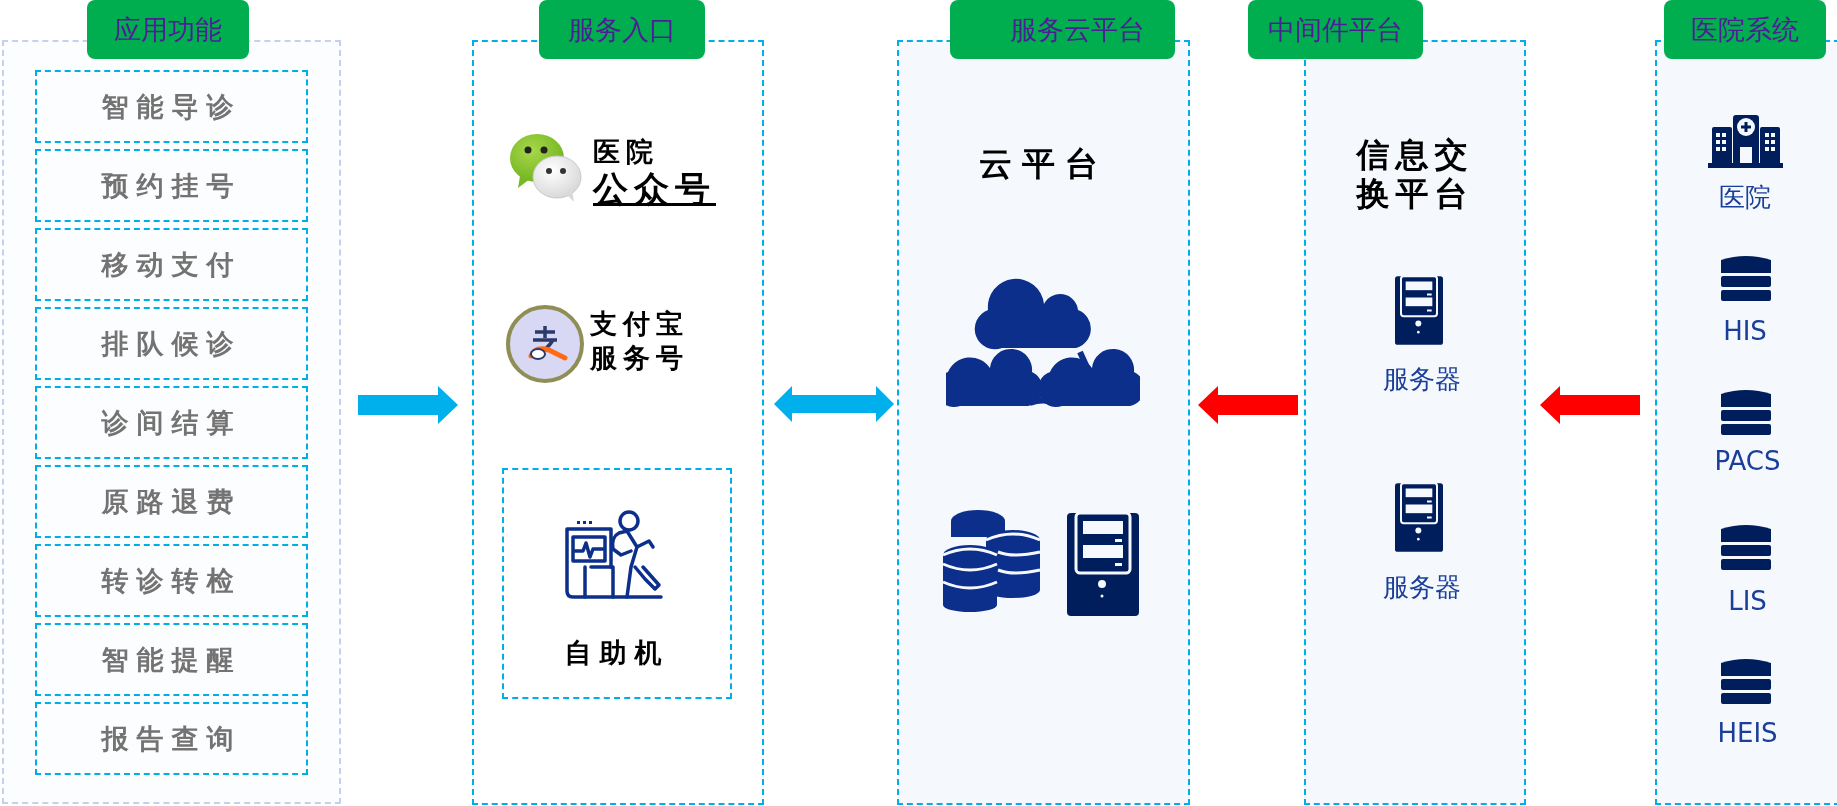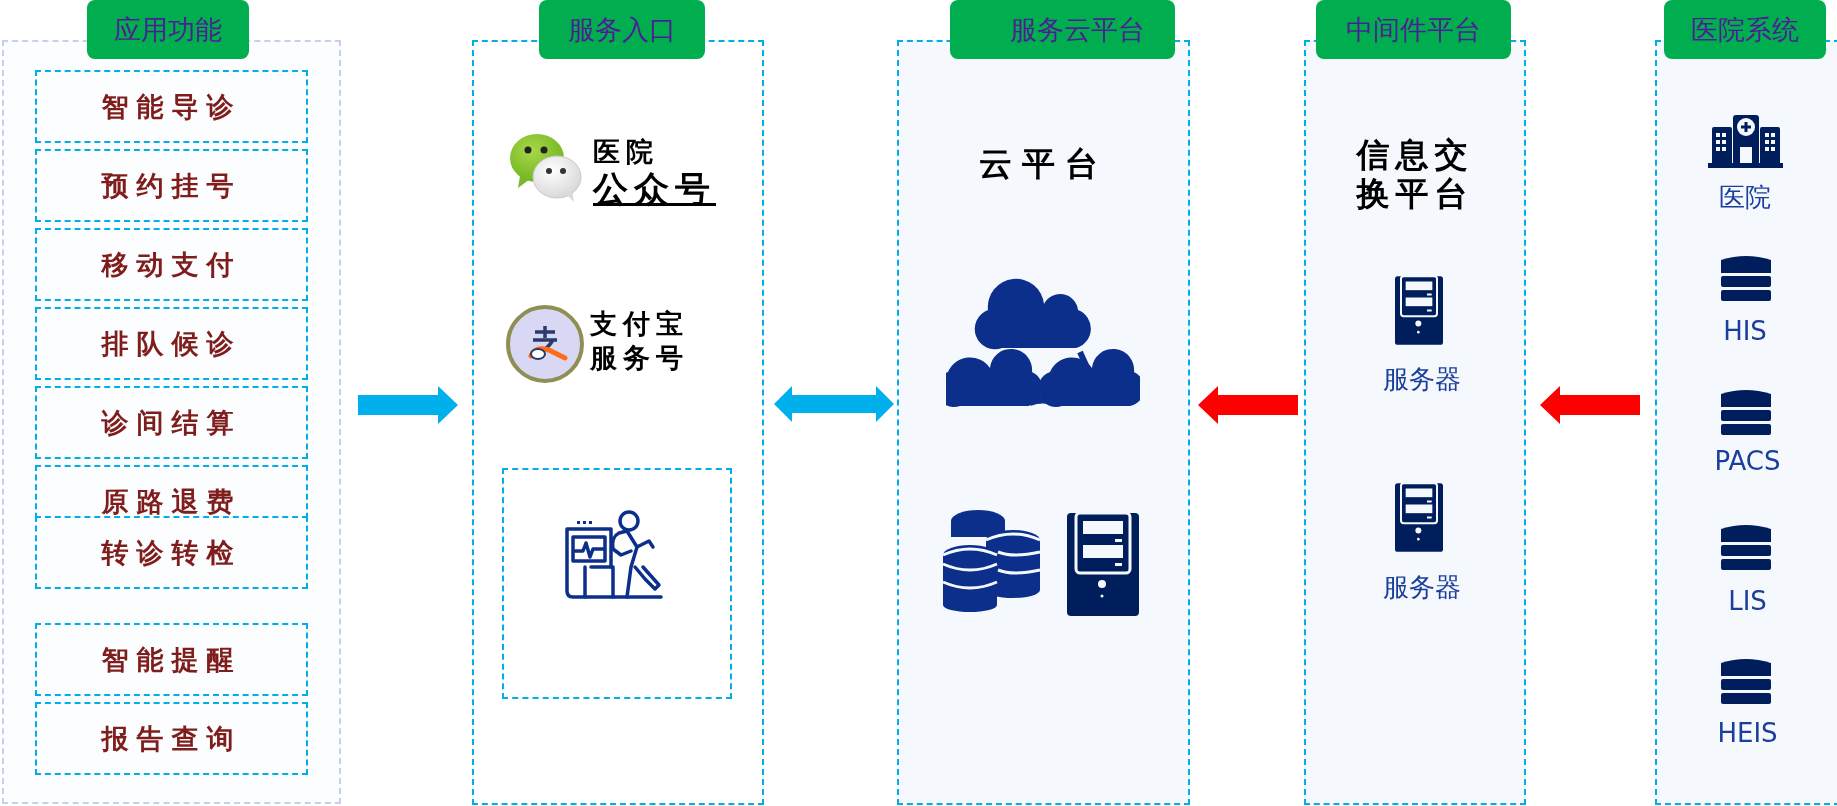--- a/index.html
+++ b/index.html
@@ -5,40 +5,40 @@
   html, body { margin: 0; padding: 0; }
   body { width: 1837px; height: 806px; background: #ffffff; position: relative; overflow: hidden;
          font-family: "DejaVu Sans", "Liberation Sans", sans-serif; }
   .panel { position: absolute; box-sizing: border-box; border: 2px dashed #00aee8; }
   .panel.apps { border-color: #c5d0f0; background: #fcfdfe; }
   .panel.light { background: #f5f9fd; }
   .tab { position: absolute; top: 0; height: 59px; background: #00ae50; border-radius: 8px;
          color: #4c1d95; font-size: 27px; display: flex; align-items: center; justify-content: center; }
   .app-item { position: absolute; left: 35px; width: 273px; height: 73px; box-sizing: border-box;
               border: 2px dashed #00aee8; display: flex; align-items: center; justify-content: center;
-              font-weight: bold; font-size: 27px; letter-spacing: 8px; color: #7f1d1d; background: #fcfdfe; }
+              font-weight: bold; font-size: 27px; letter-spacing: 8px; color: #737373; background: #fcfdfe; }
   .bold-label { position: absolute; font-weight: bold; color: #000; letter-spacing: 6px; }
   .blue-label { position: absolute; color: #1a3e9a; font-size: 26px; text-align: center; }
   .icon { position: absolute; }
   .arrow { position: absolute; }
 </style>
 </head>
 <body>
 
 <div class="panel apps" style="left:2px;top:40px;width:339px;height:764px;">
 </div>
 <div class="tab" style="left:87px;width:162px;">应用功能</div>
 <div>
   <div class="app-item" style="top:70px;">智能导诊</div>
   <div class="app-item" style="top:149px;">预约挂号</div>
   <div class="app-item" style="top:228px;text-align:right;">移动支付</div>
   <div class="app-item" style="top:307px;">排队候诊</div>
   <div class="app-item" style="top:386px;">诊间结算</div>
   <div class="app-item" style="top:465px;">原路退费</div>
-  <div class="app-item" style="top:516px;text-align:center;">转诊转检</div>
+  <div class="app-item" style="top:544px;text-align:center;">转诊转检</div>
   <div class="app-item" style="top:623px;">智能提醒</div>
   <div class="app-item" style="top:702px;">报告查询</div>
 </div>
 
 <svg class="arrow" style="left:356px;top:385px;" width="104" height="40" viewBox="0 0 104 40">
   <polygon points="2,10 82,10 82,1 102,20 82,39 82,30 2,30" fill="#00b0ec"></polygon>
 </svg>
 
 <div class="panel" style="left:472px;top:40px;width:292px;height:765px;background:#fff;"></div>
 <div class="tab" style="left:539px;width:166px;">服务入口</div>
@@ -88,20 +88,21 @@
       <path d="M30 60 H52 V90 M24 60 V90"></path>
       <circle cx="68" cy="14" r="9"></circle>
       <path d="M66 24 L58 26 Q50 30 52 42 L60 48 L70 44 M66 24 L76 40 L70 60 L66 90 M76 40 L88 34 L92 40 M74 60 L84 72 L94 82 L98 78 L82 60"></path>
     </g>
     <g fill="#0d2f8c">
         <rect x="16" y="14" width="3" height="3"></rect>
         <rect x="22" y="14" width="3" height="3"></rect>
         <rect x="28" y="14" width="3" height="3"></rect>
       </g>
   </svg>
+  <div class="bold-label" style="left:0;width:226px;text-align:center;top:165px;font-size:27px;letter-spacing:8px;">自助机</div>
 </div>
 
 <svg class="arrow" style="left:772px;top:384px;" width="124" height="40" viewBox="0 0 124 40">
   <polygon points="2,20 20,2 20,11 104,11 104,2 122,20 104,38 104,29 20,29 20,38" fill="#00b0ec"></polygon>
 </svg>
 
 <div class="panel light" style="left:897px;top:40px;width:293px;height:765px;"></div>
 <div class="tab" style="left:950px;width:195px;padding-left:30px;">服务云平台</div>
 <div class="bold-label" style="left:897px;width:293px;text-align:center;top:142px;font-size:33px;letter-spacing:10px;">云平台</div>
 
@@ -148,21 +149,21 @@
   <rect x="48" y="50" width="7" height="3" fill="#f5f9fd"></rect>
   <circle cx="35" cy="71" r="4" fill="#f5f9fd"></circle>
   <circle cx="35" cy="83" r="1.5" fill="#f5f9fd"></circle>
 </svg>
 
 <svg class="arrow" style="left:1196px;top:385px;" width="104" height="40" viewBox="0 0 104 40">
   <polygon points="2,20 22,1 22,10 102,10 102,30 22,30 22,39" fill="#ff0000"></polygon>
 </svg>
 
 <div class="panel light" style="left:1304px;top:40px;width:222px;height:765px;"></div>
-<div class="tab" style="left:1316px;width:195px;">中间件平台</div>
+<div class="tab" style="left:1248px;width:175px;">中间件平台</div>
 <div class="bold-label" style="left:1304px;width:222px;text-align:center;top:133px;font-size:33px;letter-spacing:6px;">信息交</div>
 <div class="bold-label" style="left:1304px;width:222px;text-align:center;top:172px;font-size:33px;letter-spacing:6px;">换平台</div>
 
 <div>
   <svg class="icon" style="left:1395px;top:276px;" width="48" height="69" viewBox="0 0 72 103">
     <rect x="0" y="0" width="72" height="103" rx="4" fill="#001e5c"></rect>
     <rect x="9" y="0" width="54" height="60" rx="4" fill="none" stroke="#f5f9fd" stroke-width="3"></rect>
     <rect x="16" y="8" width="40" height="13" fill="#f5f9fd"></rect>
     <rect x="16" y="32" width="40" height="13" fill="#f5f9fd"></rect>
     <rect x="48" y="26" width="7" height="3" fill="#f5f9fd"></rect>

